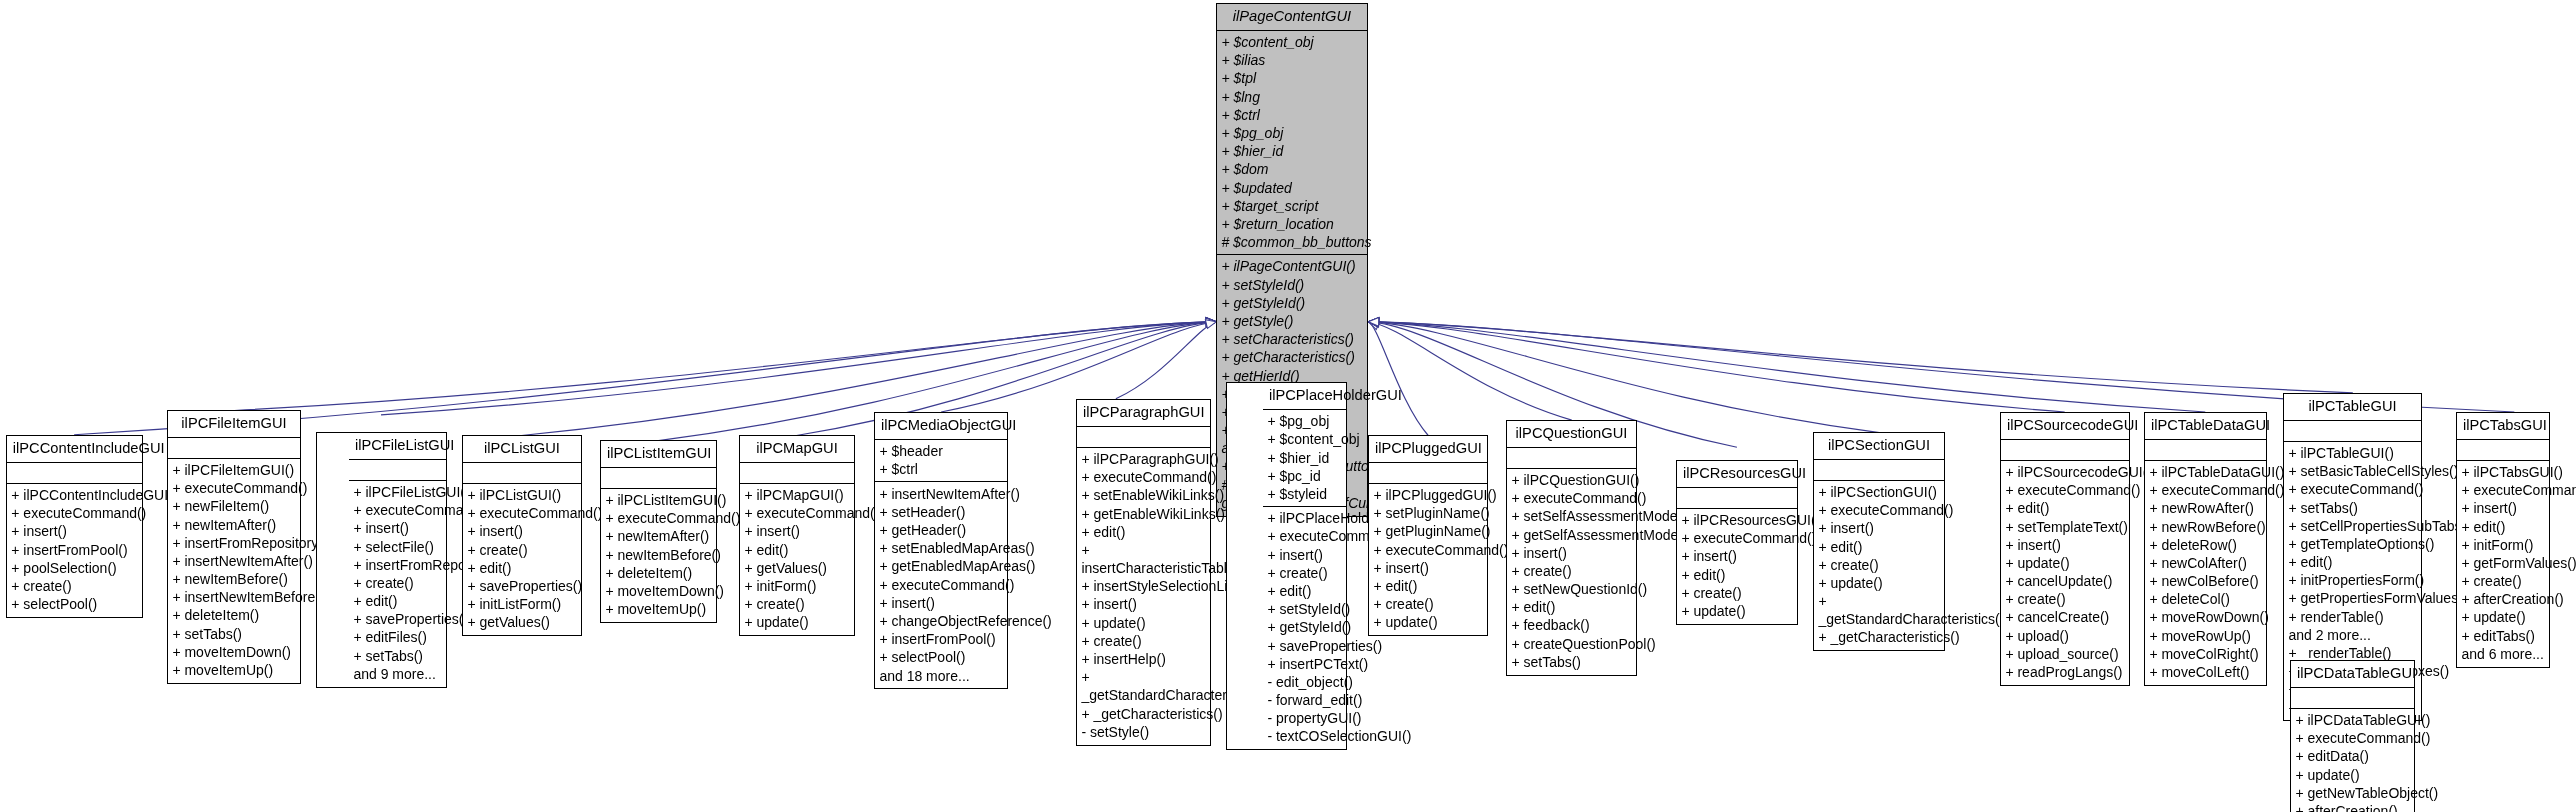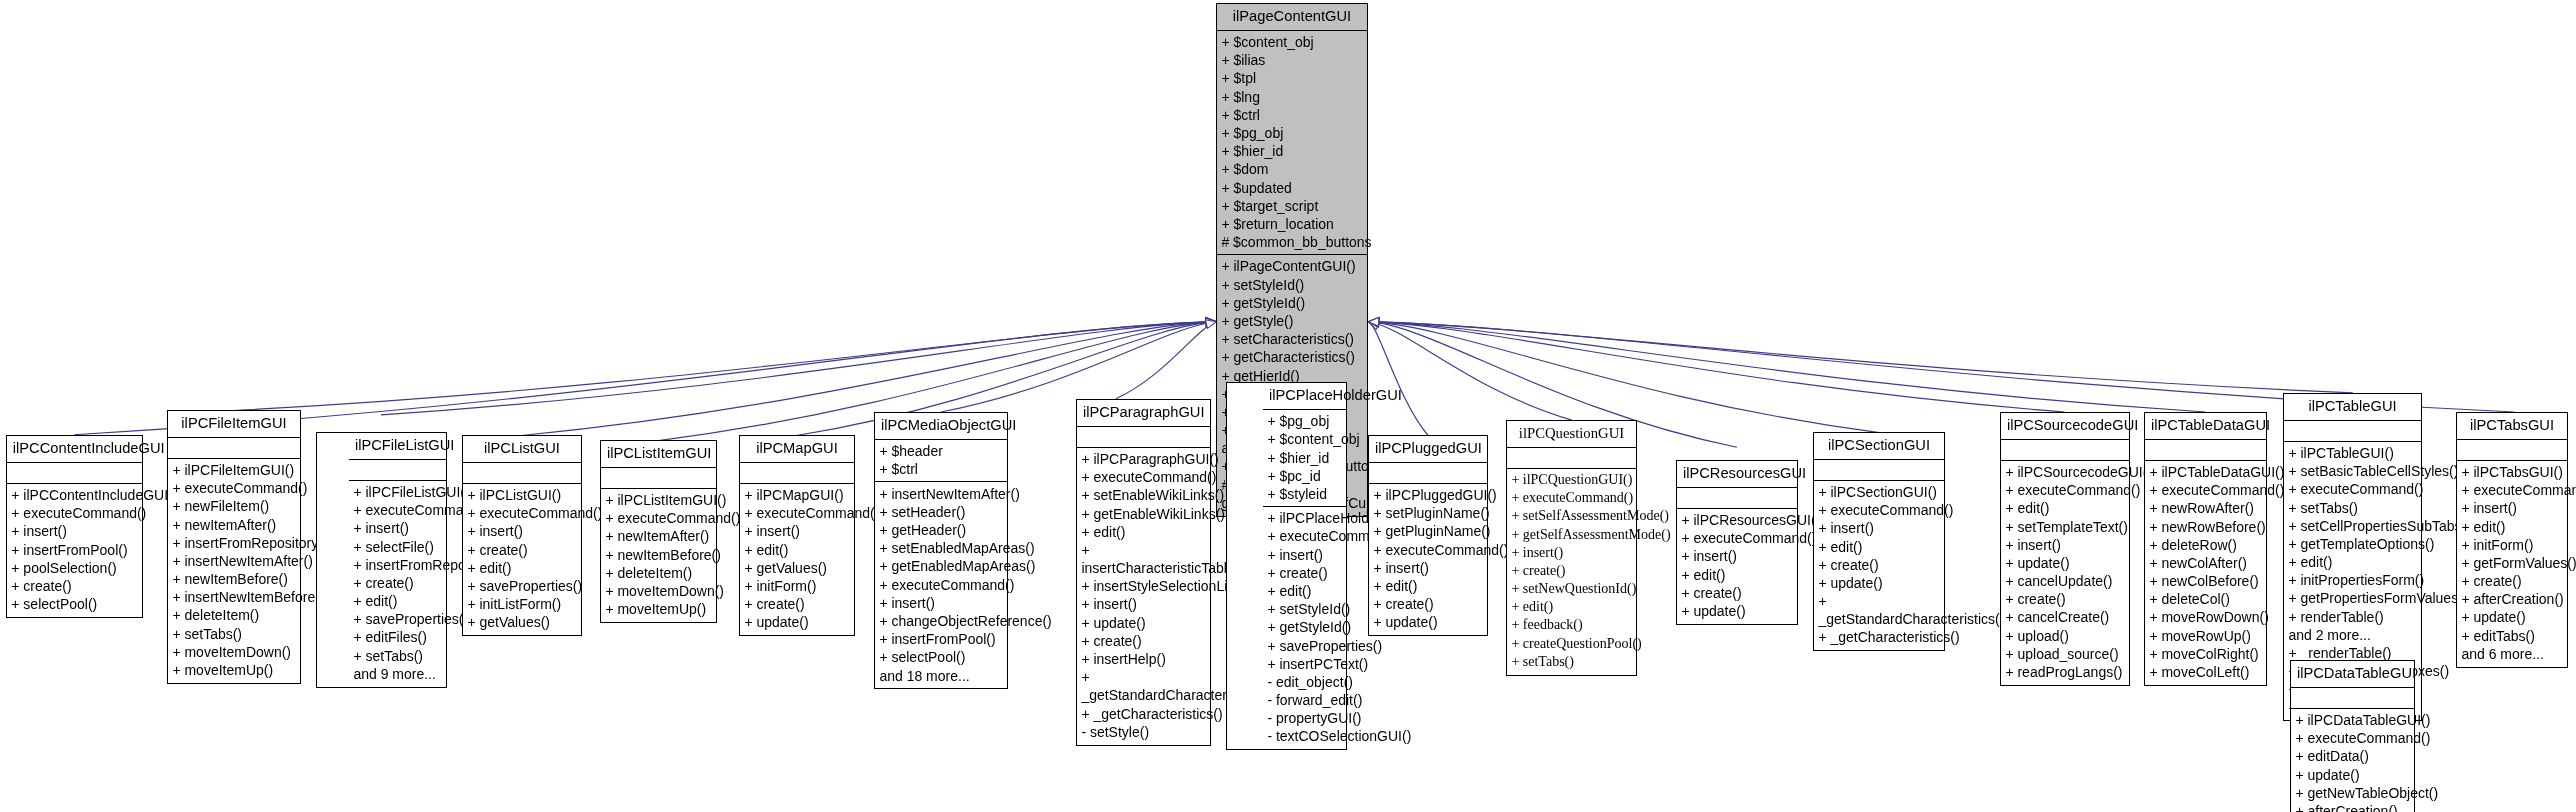--- a/index.html
+++ b/index.html
@@ -136,21 +136,21 @@
       <g>
         <path d="M 3425 561 C 2644.5 524.1, 2144.98 444, 1864 438" stroke="#3b3b8f" stroke-width="1.6" fill="none"></path>
         <polygon points="1864,438 1878.1249029847984,432.30025301701653 1877.868715390987,444.2975180352104" stroke="#3b3b8f" stroke-width="1.4" fill="#ffffff"></polygon>
       </g>
       <g>
         <path d="M 3205 899 C 3205 924.5, 3205 990, 3205 984" stroke="#3b3b8f" stroke-width="1.6" fill="none"></path>
         <polygon points="3205,984 3211,998 3199,998" stroke="#3b3b8f" stroke-width="1.4" fill="#ffffff"></polygon>
       </g>
     </svg>
   <div id="class-layer">
-      <div class="uml-class root" style="left: 1216px; top: 2.9px; width: 152px;">
+      <div class="uml-class root" style="left: 1216px; top: 2.9px; width: 152px; font-style: italic;">
         <div class="uml-title">ilPageContentGUI</div>
         <div class="uml-attrs">
           <div class="uml-row">+ $content_obj</div>
           <div class="uml-row">+ $ilias</div>
           <div class="uml-row">+ $tpl</div>
           <div class="uml-row">+ $lng</div>
           <div class="uml-row">+ $ctrl</div>
           <div class="uml-row">+ $pg_obj</div>
           <div class="uml-row">+ $hier_id</div>
           <div class="uml-row">+ $dom</div>
@@ -352,21 +352,21 @@
           <div class="uml-row">+ ilPCPluggedGUI()</div>
           <div class="uml-row">+ setPluginName()</div>
           <div class="uml-row">+ getPluginName()</div>
           <div class="uml-row">+ executeCommand()</div>
           <div class="uml-row">+ insert()</div>
           <div class="uml-row">+ edit()</div>
           <div class="uml-row">+ create()</div>
           <div class="uml-row">+ update()</div>
         </div>
       </div>
-      <div class="uml-class" style="left: 1506px; top: 420px; width: 131px; font-family: Liberation Serif, serif;">
+      <div class="uml-class" style="left: 1506px; top: 420px; width: 131px;">
         <div class="uml-title">ilPCQuestionGUI</div>
         <div class="uml-attrs">
           <div class="empty-compartment"></div>
         </div>
         <div class="uml-ops">
           <div class="uml-row">+ ilPCQuestionGUI()</div>
           <div class="uml-row">+ executeCommand()</div>
           <div class="uml-row">+ setSelfAssessmentMode()</div>
           <div class="uml-row">+ getSelfAssessmentMode()</div>
           <div class="uml-row">+ insert()</div>
@@ -464,21 +464,21 @@
           <div class="uml-row">+ initPropertiesForm()</div>
           <div class="uml-row">+ getPropertiesFormValues()</div>
           <div class="uml-row">+ renderTable()</div>
           <div class="uml-row">and 2 more...</div>
           <div class="uml-row">+ _renderTable()</div>
           <div class="uml-row">+ _addStyleCheckboxes()</div>
           <div class="uml-row">+ _addWidthInputs()</div>
           <div class="uml-row">+ _addSpanInputs()</div>
         </div>
       </div>
-      <div class="uml-class" style="left: 2456px; top: 412px; width: 112px;">
+      <div class="uml-class" style="left: 2456px; top: 412px; width: 94px;">
         <div class="uml-title">ilPCTabsGUI</div>
         <div class="uml-attrs">
           <div class="empty-compartment"></div>
         </div>
         <div class="uml-ops">
           <div class="uml-row">+ ilPCTabsGUI()</div>
           <div class="uml-row">+ executeCommand()</div>
           <div class="uml-row">+ insert()</div>
           <div class="uml-row">+ edit()</div>
           <div class="uml-row">+ initForm()</div>

